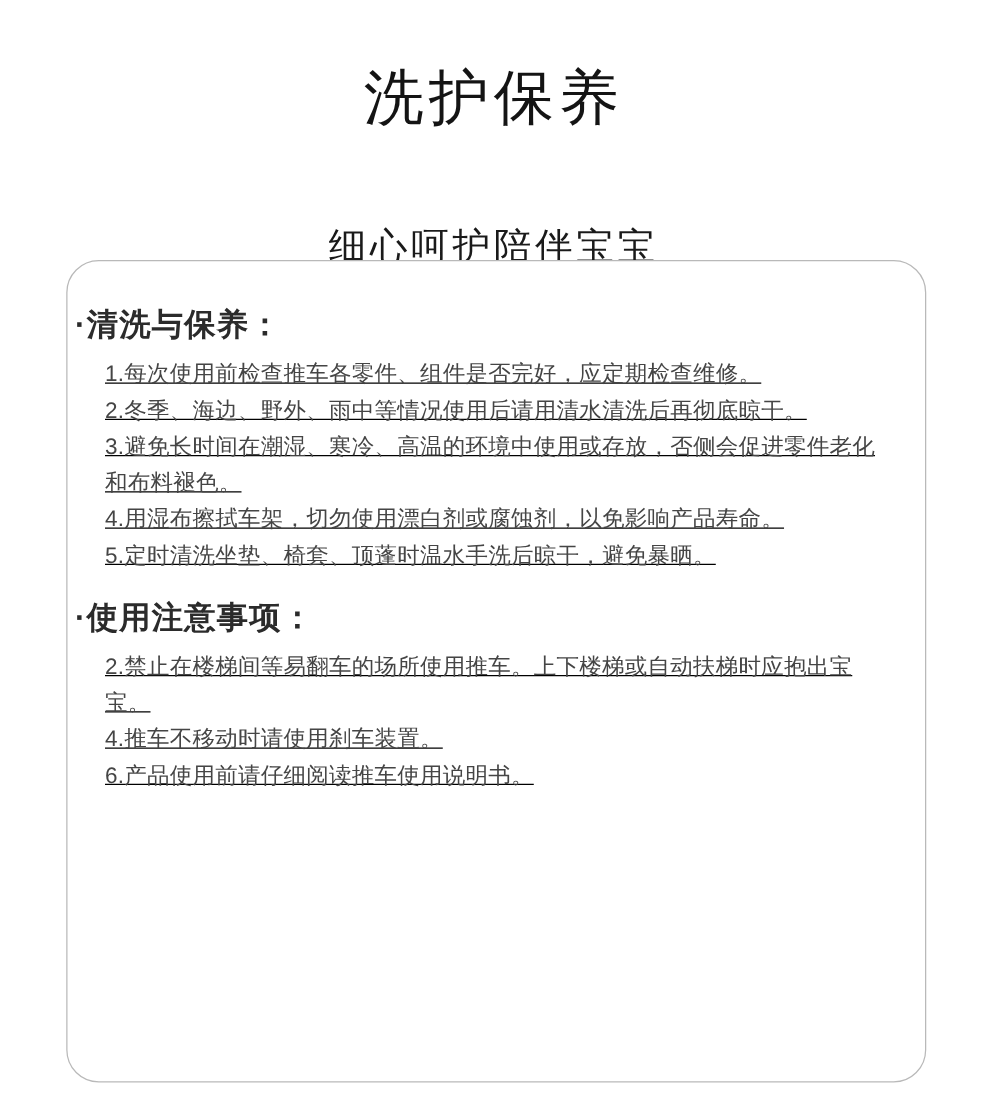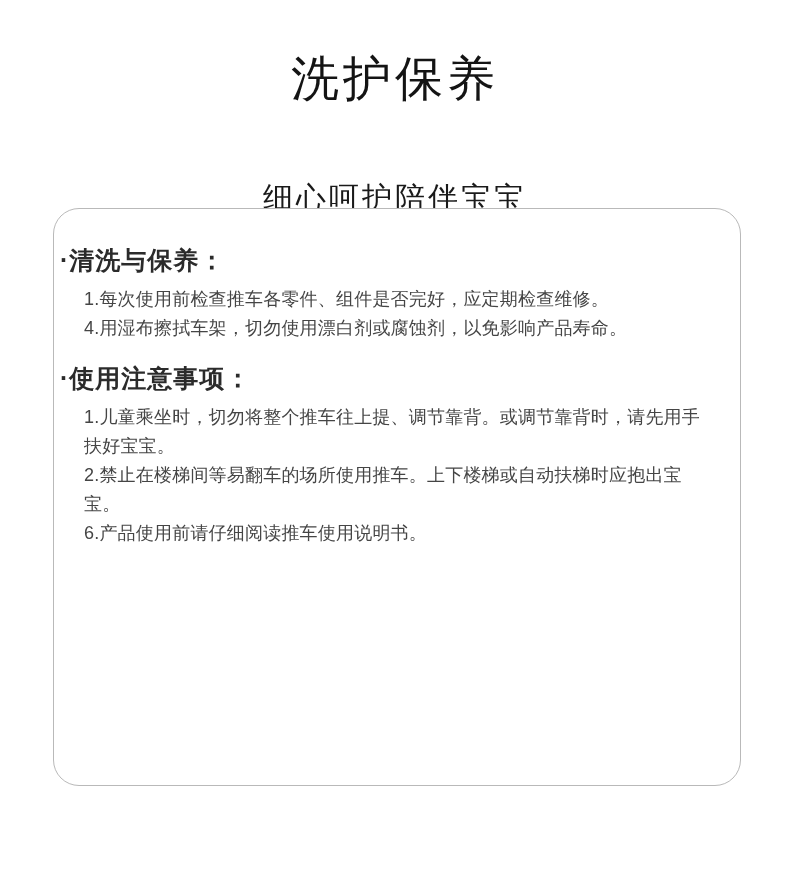--- a/index.html
+++ b/index.html
@@ -39,21 +39,21 @@
     font-weight: 400;
     letter-spacing: 3px;
     color: #1a1a1a;
     margin-top: 48px;
   }
   .card {
     position: absolute;
     left: 53px;
     top: 208px;
     width: 688px;
-    height: 578px;
+    height: 658px;
     border: 1px solid #b9b9b9;
     border-radius: 26px;
     background: #ffffff;
     padding: 34px 26px 0 6px;
   }
   .sec + .sec {
     margin-top: 18px;
   }
   .sec-heading {
     margin: 0 0 8px 0;
@@ -63,20 +63,21 @@
     letter-spacing: 1px;
     color: #2b2b2b;
   }
   .sec-heading .bullet {
     display: inline;
   }
   .item-list {
     list-style: none;
     margin: 0;
     padding: 0 0 0 24px;
+    text-decoration: underline;
   }
   .item-list li {
     font-size: 18px;
     line-height: 29px;
     color: #454545;
     letter-spacing: 0.2px;
   }
 </style>
 </head>
 <body>
@@ -84,26 +85,29 @@
 <h1 class="page-title">洗护保养</h1>
 
 <div class="page-subtitle">细心呵护陪伴宝宝</div>
 
 <div class="card">
 
   <section class="sec">
     <h2 class="sec-heading"><span class="bullet">·</span><span>清洗与保养：</span></h2>
     <ul class="item-list">
       <li>1.每次使用前检查推车各零件、组件是否完好，应定期检查维修。</li>
+      <li>2.冬季、海边、野外、雨中等情况使用后请用清水清洗后再彻底晾干。</li>
+      <li>3.避免长时间在潮湿、寒冷、高温的环境中使用或存放，否侧会促进零件老化和布料褪色。</li>
       <li>4.用湿布擦拭车架，切勿使用漂白剂或腐蚀剂，以免影响产品寿命。</li>
+      <li>5.定时清洗坐垫、椅套、顶蓬时温水手洗后晾干，避免暴晒。</li>
     </ul>
   </section>
 
   <section class="sec">
     <h2 class="sec-heading"><span class="bullet">·</span><span>使用注意事项：</span></h2>
     <ul class="item-list">
-      <li>1.儿童乘坐时，切勿将整个推车往上提、调节靠背。或调节靠背时，请先用手扶好宝宝。</li>
       <li>2.禁止在楼梯间等易翻车的场所使用推车。上下楼梯或自动扶梯时应抱出宝宝。</li>
+      <li>4.推车不移动时请使用刹车装置。</li>
       <li>6.产品使用前请仔细阅读推车使用说明书。</li>
     </ul>
   </section>
 
 </div>
 
 </body></html>

